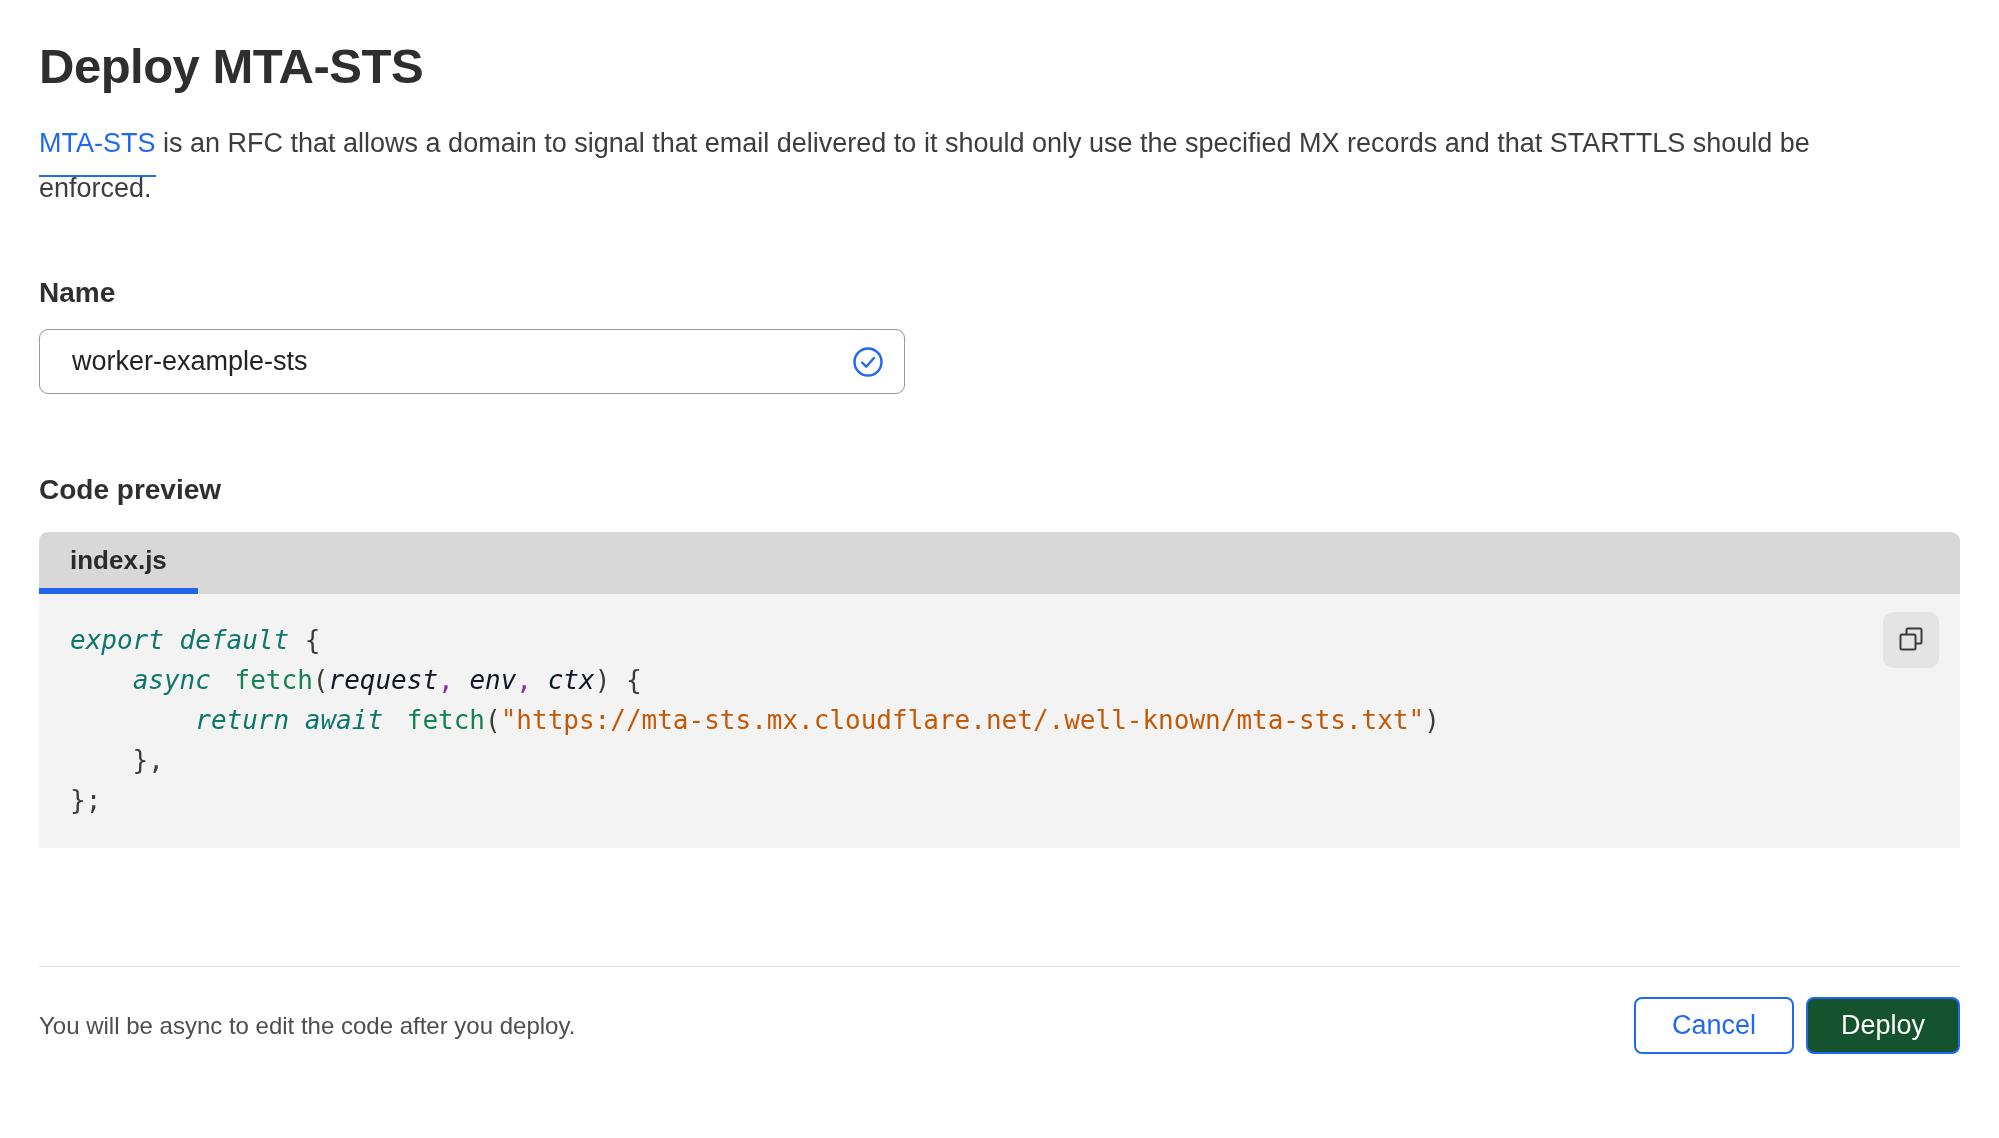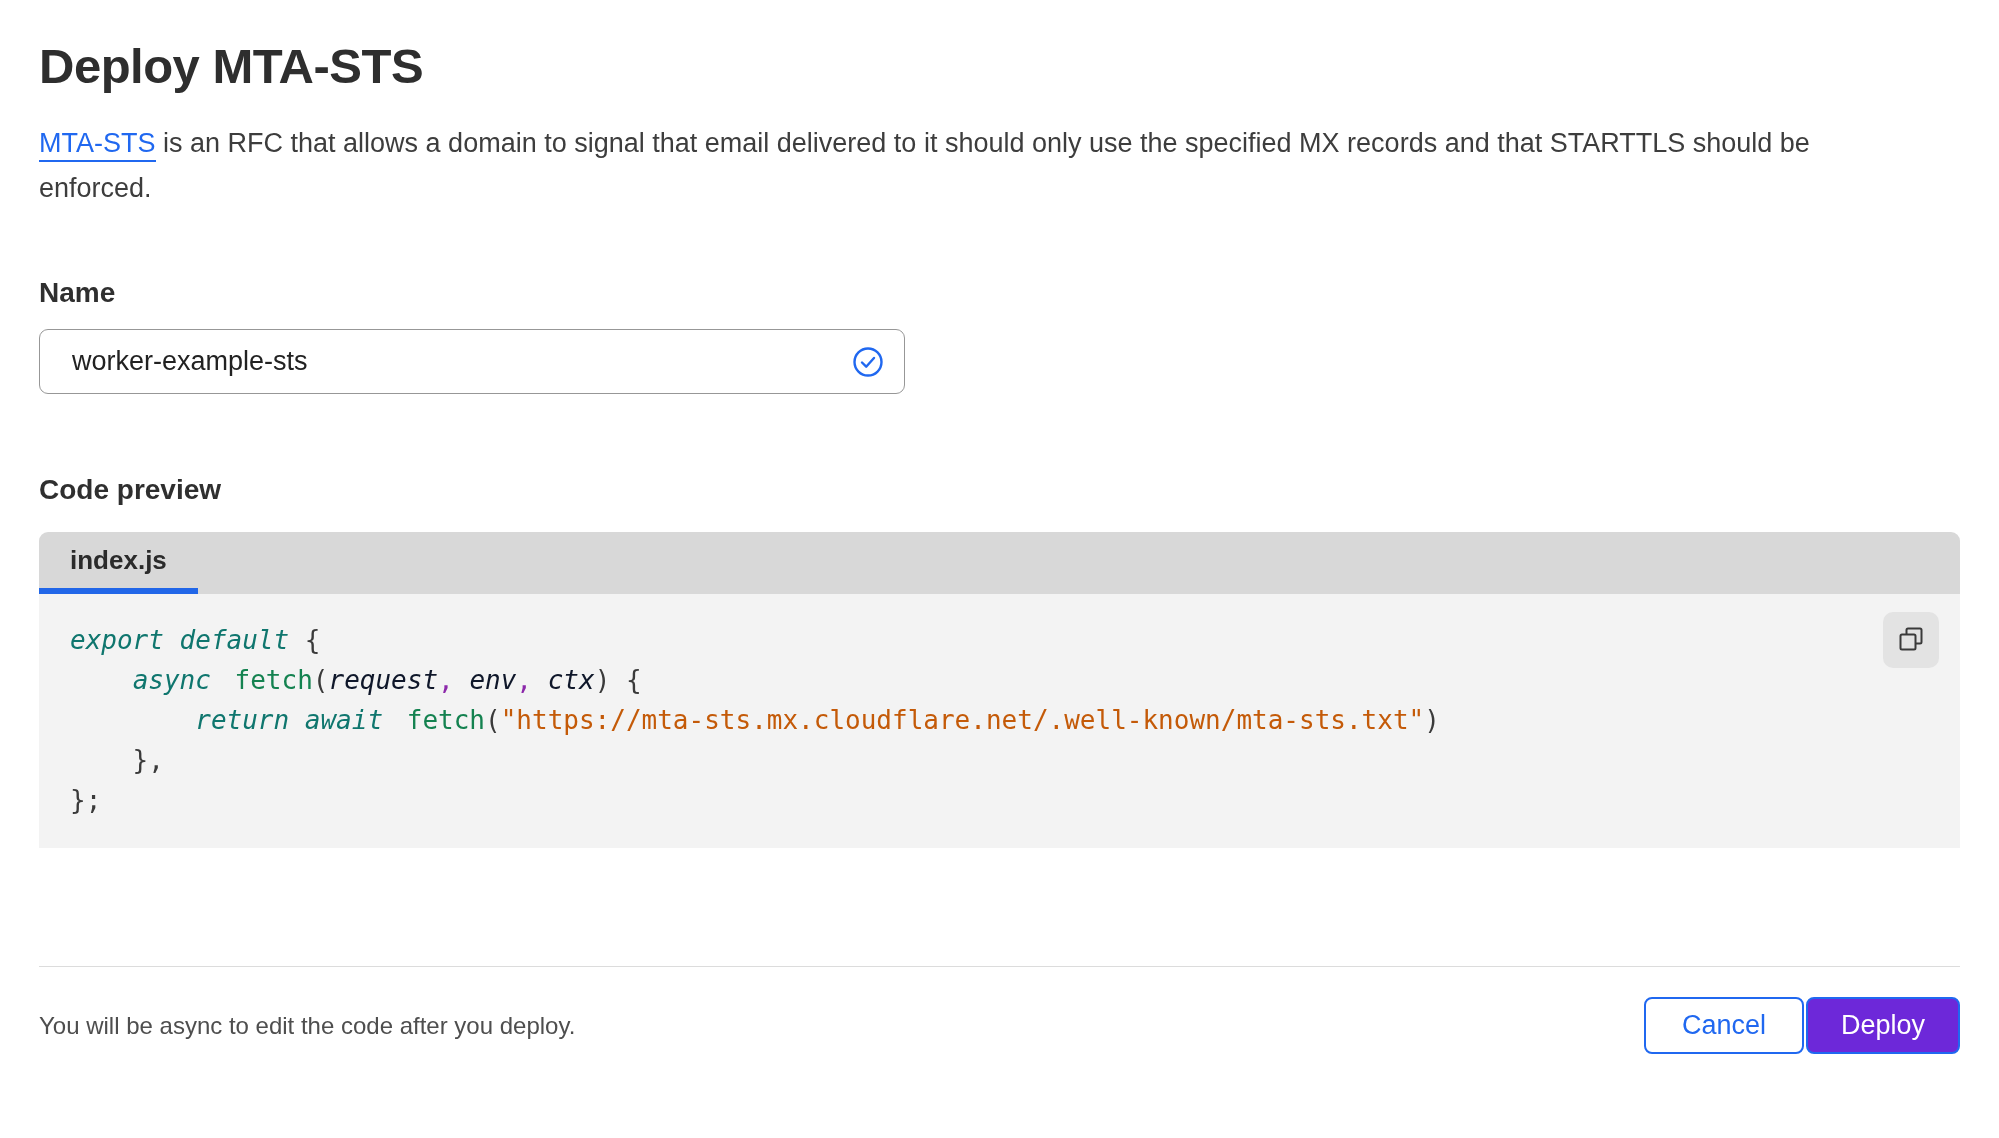--- a/index.html
+++ b/index.html
@@ -19,21 +19,21 @@
     margin-top: 27px;
     font-size: 27px;
     line-height: 45px;
     color: #3d3d3d;
     max-width: 1890px;
   }
   .desc a {
     color: #2068F0;
     text-decoration: none;
     border-bottom: 2px solid #2068F0;
-    padding-bottom: 2px;
+    padding-bottom: 17px;
     cursor: pointer;
   }
 
   .field-label {
     margin-top: 66px;
     font-size: 28px;
     font-weight: 700;
     color: #2f2f2f;
   }
 
@@ -140,39 +140,39 @@
     margin-top: 30px;
     width: 1921px;
     display: flex;
     align-items: center;
     justify-content: space-between;
   }
   .footer-note {
     font-size: 24px;
     color: #4e4e4e;
   }
-  .actions { display: flex; gap: 2px; }
+  .actions { display: flex; gap: 12px; }
   .btn {
     height: 57px;
     border-radius: 8px;
     font-family: "Liberation Sans", sans-serif;
     font-size: 27px;
     cursor: pointer;
     display: flex;
     align-items: center;
     justify-content: center;
   }
   .btn-cancel {
     background: #ffffff;
     border: 2px solid #2068F0;
     color: #2068F0;
     padding: 0 36px;
   }
   .btn-deploy {
-    background: #6d28d9;
+    background: #14532d;
     border: 2px solid #2068F0;
     color: #ffffff;
     padding: 0 33px;
   }
 </style>
 </head>
 <body>
 
 <div class="page">
 

